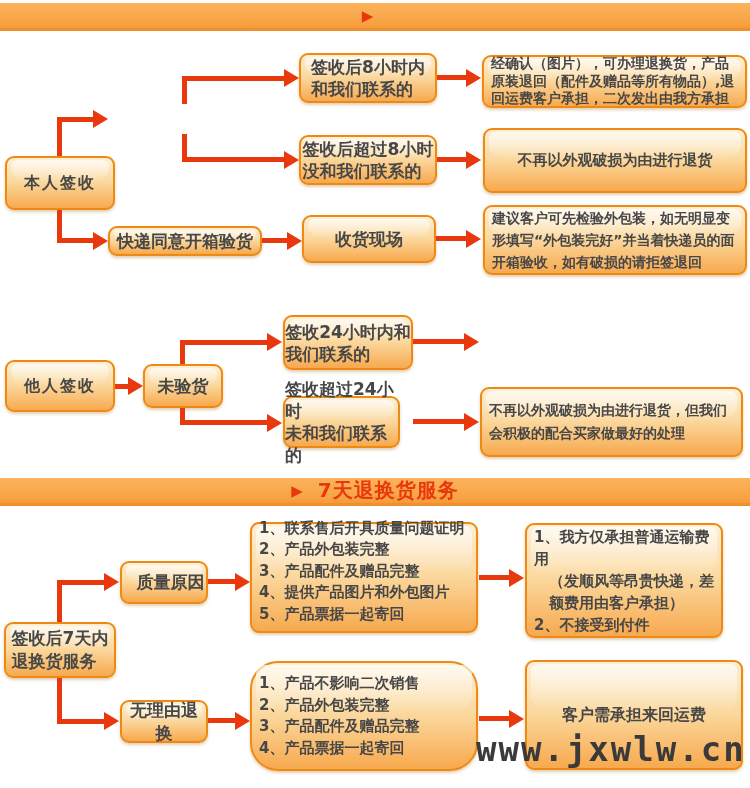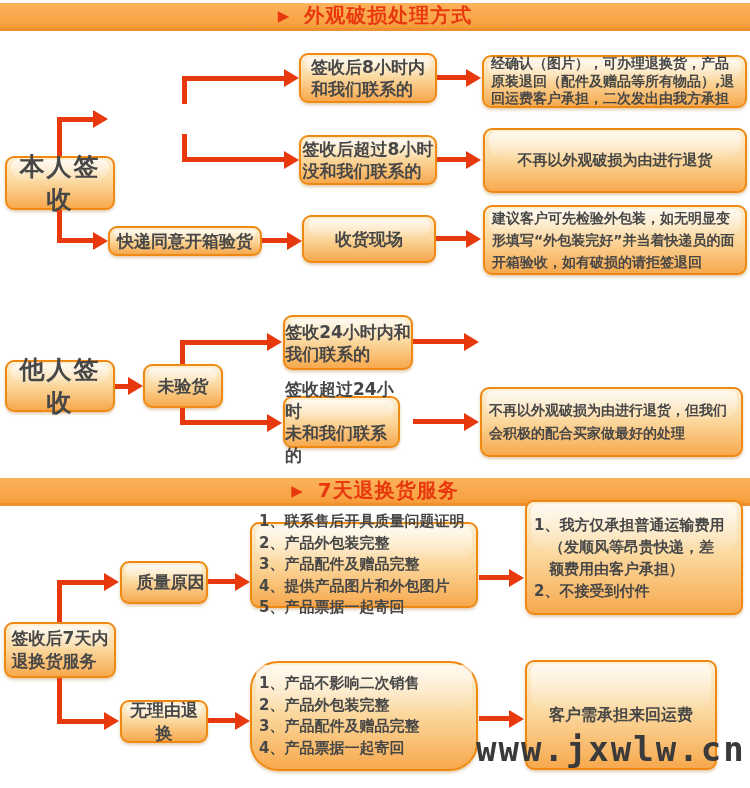--- a/index.html
+++ b/index.html
@@ -19,21 +19,21 @@
        background:linear-gradient(180deg,#fdf0d6 0%,#fbd89e 48%,#f7a94e 100%);
        box-shadow:0 2px 3px rgba(175,115,35,.35);
        color:#474747;font-weight:bold;
        display:flex;align-items:center;justify-content:center;
        text-align:center;white-space:pre-line;}
   .box::before{content:"";position:absolute;left:4px;right:4px;top:2px;height:42%;
        border-radius:7px 7px 14px 14px;pointer-events:none;
        background:linear-gradient(180deg,rgba(255,255,255,.65),rgba(255,255,255,.05));}
   .box .bt{position:relative;}
 
-  .big{font-size:25px;letter-spacing:2px;justify-content:flex-end;}
+  .big{font-size:16px;letter-spacing:2px;}
   .mid{font-size:17px;}
   .two{font-size:17px;line-height:22px;}
   .two .bt{text-align:left;}
   .result{font-size:14px;line-height:17.5px;padding:3px 7px;}
   .result .bt{text-align:left;}
   .result.c .bt{text-align:center;}
   .r3{line-height:22px;}
   .r4{line-height:23px;}
   .r5{line-height:23px;}
   .list{font-size:15px;line-height:21.5px;padding:6px 7px;justify-content:flex-start;}
@@ -51,21 +51,20 @@
       font-family:"DejaVu Sans Mono","Liberation Mono",monospace;
       font-size:34px;font-weight:bold;letter-spacing:2px;color:#3a3a3a;}
 </style>
 </head>
 <body>
 
 <div class="stage">
 
   <div class="banner" style="top:3px;">
     <span class="tri">▶</span>
-    <span>外观破损处理方式</span>
   </div>
 
   <div class="box big" style="left:5px;top:156px;width:110px;height:54px;">
     <span class="bt">本人签收</span>
   </div>
   <div class="box mid" style="left:108px;top:226px;width:154px;height:30px;">
     <span class="bt">快递同意开箱验货</span>
   </div>
   <div class="box two" style="left:299px;top:53px;width:138px;height:50px;">
     <span class="bt">签收后8小时内
@@ -159,40 +158,40 @@
   <div class="box two" style="left:4px;top:622px;width:112px;height:56px;font-size:17px;line-height:23px;">
     <span class="bt">签收后7天内
 退换货服务</span>
   </div>
   <div class="box mid" style="left:120px;top:561px;width:88px;height:43px;padding-left:13px;">
     <span class="bt">质量原因</span>
   </div>
   <div class="box mid" style="left:120px;top:700px;width:88px;height:43px;">
     <span class="bt">无理由退换</span>
   </div>
-  <div class="box list" style="left:250px;top:522px;width:228px;height:86px;">
+  <div class="box list" style="left:250px;top:522px;width:228px;height:111px;align-items:flex-end;">
     <span class="bt">1、联系售后开具质量问题证明
 2、产品外包装完整
 3、产品配件及赠品完整
 4、提供产品图片和外包图片
 5、产品票据一起寄回</span>
   </div>
-  <div class="box list" style="left:525px;top:500px;width:218px;height:115px;line-height:22px;">
+  <div class="box list" style="left:525px;top:523px;width:198px;height:115px;line-height:22px;">
     <span class="bt">1、我方仅承担普通运输费用
 　（发顺风等昂贵快递，差
 　额费用由客户承担）
 2、不接受到付件</span>
   </div>
   <div class="box list" style="left:250px;top:661px;width:228px;height:110px;border-radius:28px;">
     <span class="bt">1、产品不影响二次销售
 2、产品外包装完整
 3、产品配件及赠品完整
 4、产品票据一起寄回</span>
   </div>
-  <div class="box mid ctr" style="left:525px;top:660px;width:192px;height:110px;font-size:16px;">
+  <div class="box mid ctr" style="left:525px;top:660px;width:218px;height:110px;font-size:16px;">
     <span class="bt">客户需承担来回运费</span>
   </div>
 
   <div class="vl" style="left:57px;top:582px;height:40px;"></div>
   <div class="hl" style="left:57px;top:580px;width:48px;"></div>
   <div class="ah" style="left:104px;top:573px;"></div>
 
   <div class="vl" style="left:57px;top:678px;height:45px;"></div>
   <div class="hl" style="left:57px;top:719px;width:48px;"></div>
   <div class="ah" style="left:104px;top:712px;"></div>

